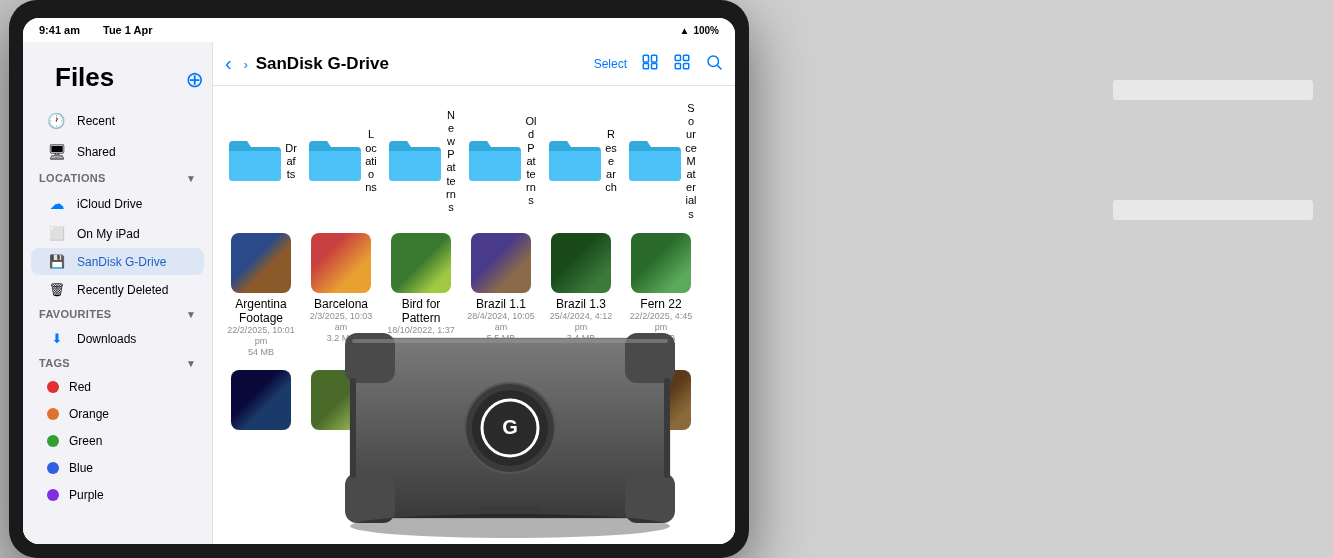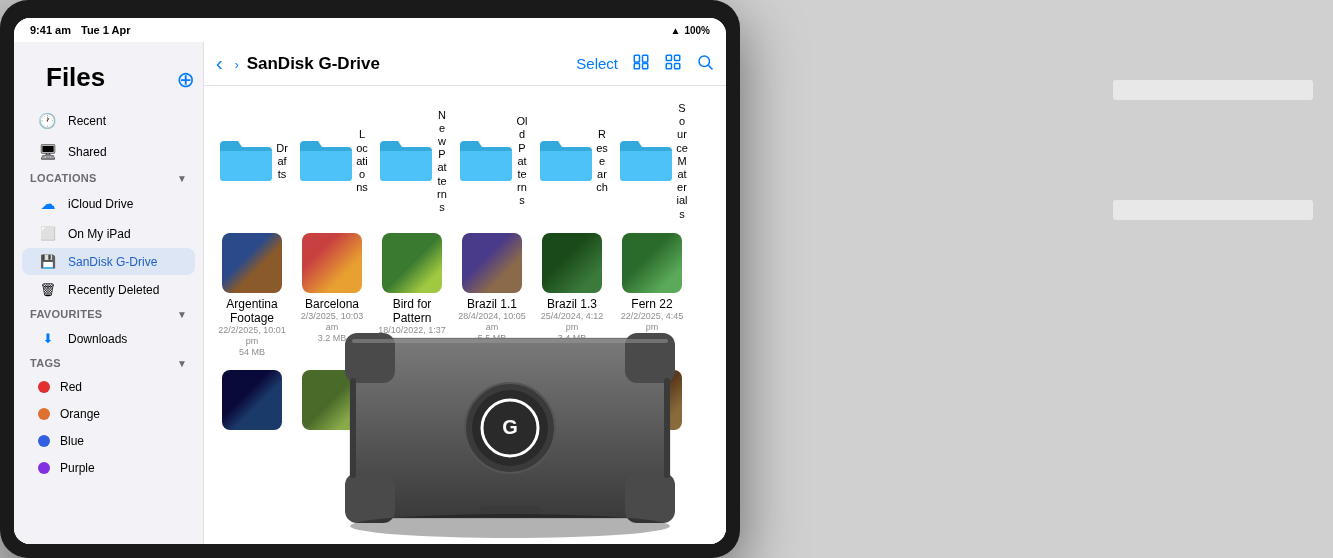--- a/index.html
+++ b/index.html
@@ -8,21 +8,21 @@
       width: 1333px;
       height: 558px;
       overflow: hidden;
       font-family: -apple-system, BlinkMacSystemFont, 'SF Pro Text', sans-serif;
       position: relative;
     }
 
     
     .ipad-frame {
       position: absolute;
-      left: 0;
+      left: 9px;
       top: 0;
       width: 740px;
       height: 558px;
       background: #1a1a1a;
       border-radius: 28px;
       overflow: hidden;
       box-shadow: 0 20px 60px rgba(0,0,0,0.5);
     }
 
     .ipad-screen {
@@ -135,21 +135,21 @@
       border-bottom: 1px solid #e0e0e5;
       display: flex;
       align-items: center;
       padding: 0 12px;
       gap: 8px;
     }
     .toolbar-back { font-size: 20px; color: #007AFF; cursor: pointer; margin-right: 4px; }
     .toolbar-title { font-size: 17px; font-weight: 600; color: #000; flex: 1; }
     .toolbar-actions { display: flex; align-items: center; gap: 14px; }
     .toolbar-btn { font-size: 16px; color: #007AFF; cursor: pointer; }
-    .toolbar-select { font-size: 15px; color: #007AFF; cursor: pointer; font-weight: 400; }
+    .toolbar-select { font-size: 12px; color: #007AFF; cursor: pointer; font-weight: 400; }
 
     
     .file-grid {
       flex: 1;
       overflow-y: auto;
       padding: 16px 12px;
     }
 
     .grid-row {
       display: flex;
@@ -270,21 +270,21 @@
   <div class="desktop-window-hint"></div>
   <div class="desktop-window-hint2"></div>
 </div>
 
 <div class="ipad-frame">
   <div class="ipad-screen">
 
     <div class="status-bar">
       <div class="status-left">
         <span>9:41 am</span>
-        <span style="margin-left:6px;">Tue 1 Apr</span>
+        <span style="margin-left:19px;">Tue 1 Apr</span>
       </div>
       <div class="status-right">
         <span>▲</span>
         <span>100%</span>
       </div>
     </div>
 
     <div class="app-content">
 
       <div class="sidebar">
@@ -336,20 +336,24 @@
           <span class="sidebar-section-label">Tags</span>
           <span class="chevron">▼</span>
         </div>
         <div class="sidebar-item">
           <span class="tag-dot" style="background:#e03030;"></span>
           <span class="sidebar-item-label">Red</span>
         </div>
         <div class="sidebar-item">
           <span class="tag-dot" style="background:#e07030;"></span>
           <span class="sidebar-item-label">Orange</span>
+        </div>
+        <div class="sidebar-item">
+          <span class="tag-dot" style="background:#30a030;"></span>
+          <span class="sidebar-item-label">Green</span>
         </div>
         <div class="sidebar-item">
           <span class="tag-dot" style="background:#3060e0;"></span>
           <span class="sidebar-item-label">Blue</span>
         </div>
         <div class="sidebar-item">
           <span class="tag-dot" style="background:#8030e0;"></span>
           <span class="sidebar-item-label">Purple</span>
         </div>
 

